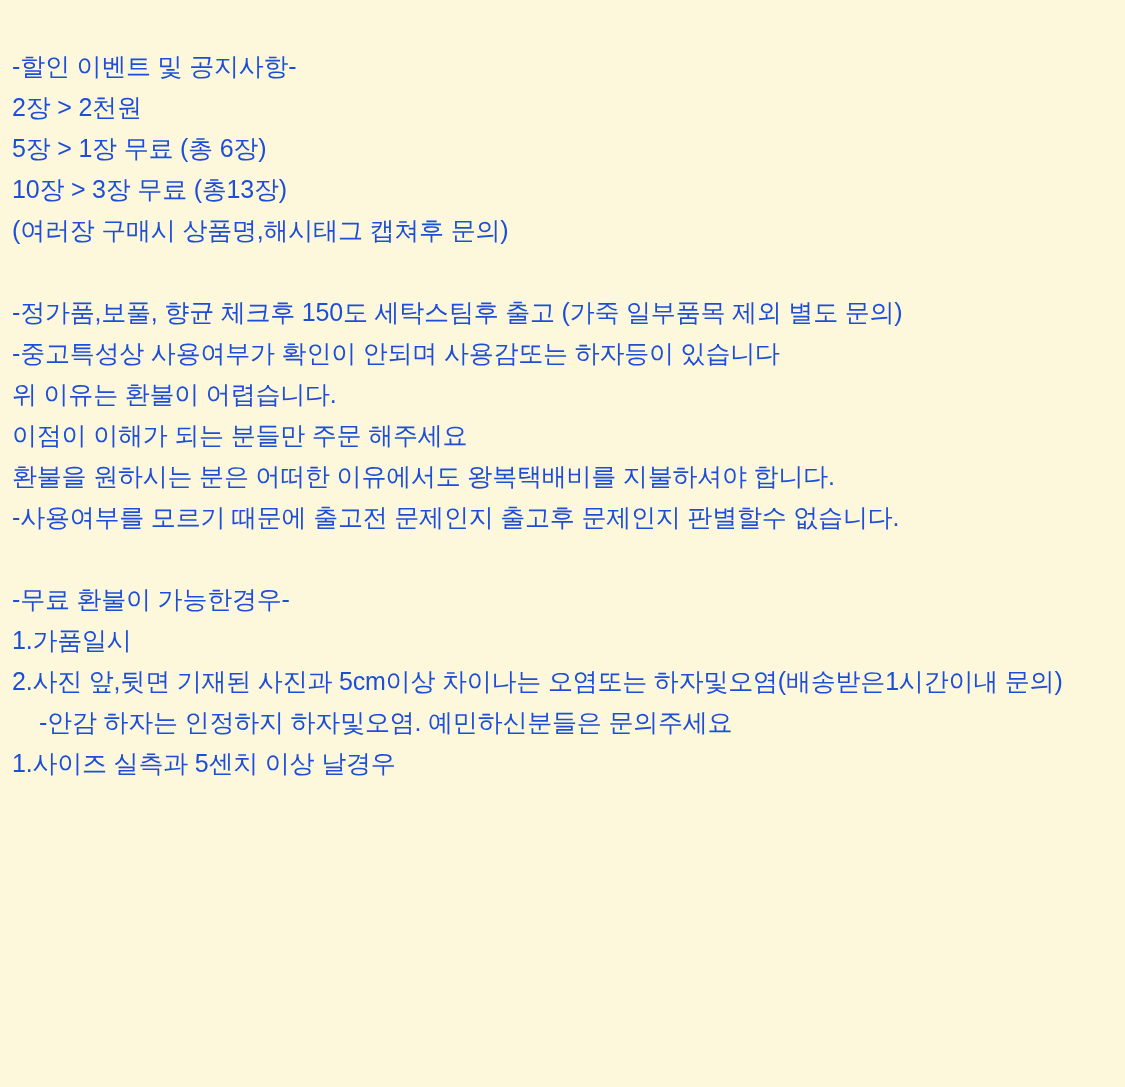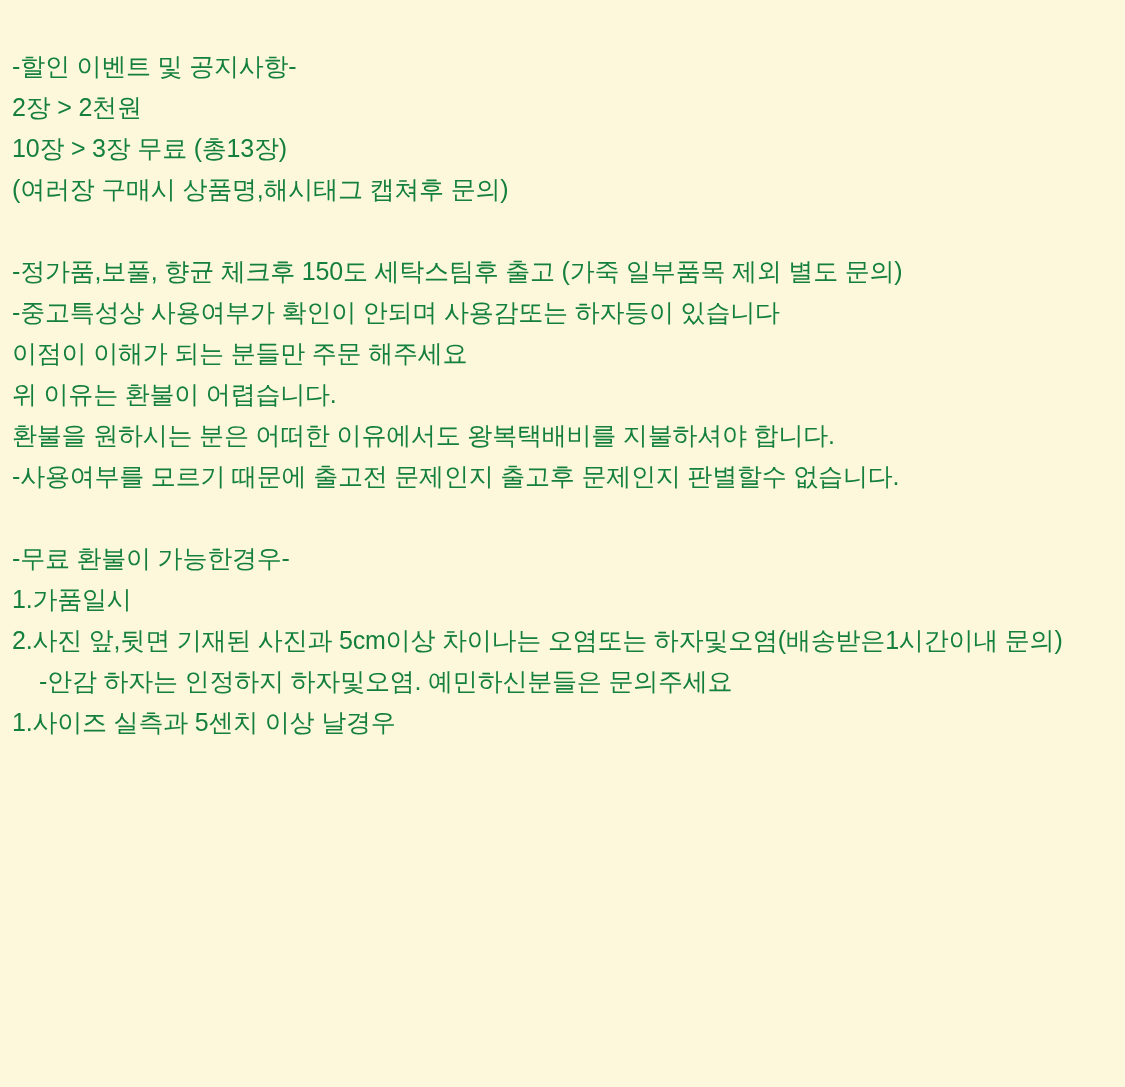--- a/index.html
+++ b/index.html
@@ -23,45 +23,46 @@
     background: #fdf8dc;
   }
   .block {
     padding-left: 12px;
   }
   .line {
     font-size: 25px;
     line-height: 41px;
     letter-spacing: -0.2px;
     white-space: pre;
-    color: #15803d;
+    color: #1d4ed8;
   }
   .spacer {
     height: 41px;
   }
 </style>
 </head>
 <body style="background: rgb(253, 248, 220);">
 
 <div class="page">
 
   <div class="block">
     <div class="line">-할인 이벤트 및 공지사항-</div>
     <div class="line">2장 &gt; 2천원</div>
+    <div class="line">5장 &gt; 1장 무료 (총 6장)</div>
     <div class="line">10장 &gt; 3장 무료 (총13장)</div>
     <div class="line">(여러장 구매시 상품명,해시태그 캡쳐후 문의)</div>
   </div>
 
   <div class="spacer"></div>
 
   <div class="block">
     <div class="line">-정가품,보풀, 향균 체크후 150도 세탁스팀후 출고 (가죽 일부품목 제외 별도 문의)</div>
     <div class="line">-중고특성상 사용여부가 확인이 안되며 사용감또는 하자등이 있습니다</div>
+    <div class="line">위 이유는 환불이 어렵습니다.</div>
     <div class="line">이점이 이해가 되는 분들만 주문 해주세요</div>
-    <div class="line">위 이유는 환불이 어렵습니다.</div>
     <div class="line">환불을 원하시는 분은 어떠한 이유에서도 왕복택배비를 지불하셔야 합니다.</div>
     <div class="line">-사용여부를 모르기 때문에 출고전 문제인지 출고후 문제인지 판별할수 없습니다.</div>
   </div>
 
   <div class="spacer"></div>
 
   <div class="block">
     <div class="line">-무료 환불이 가능한경우-</div>
     <div class="line">1.가품일시</div>
     <div class="line">2.사진 앞,뒷면 기재된 사진과 5cm이상 차이나는 오염또는 하자및오염(배송받은1시간이내 문의)</div>

